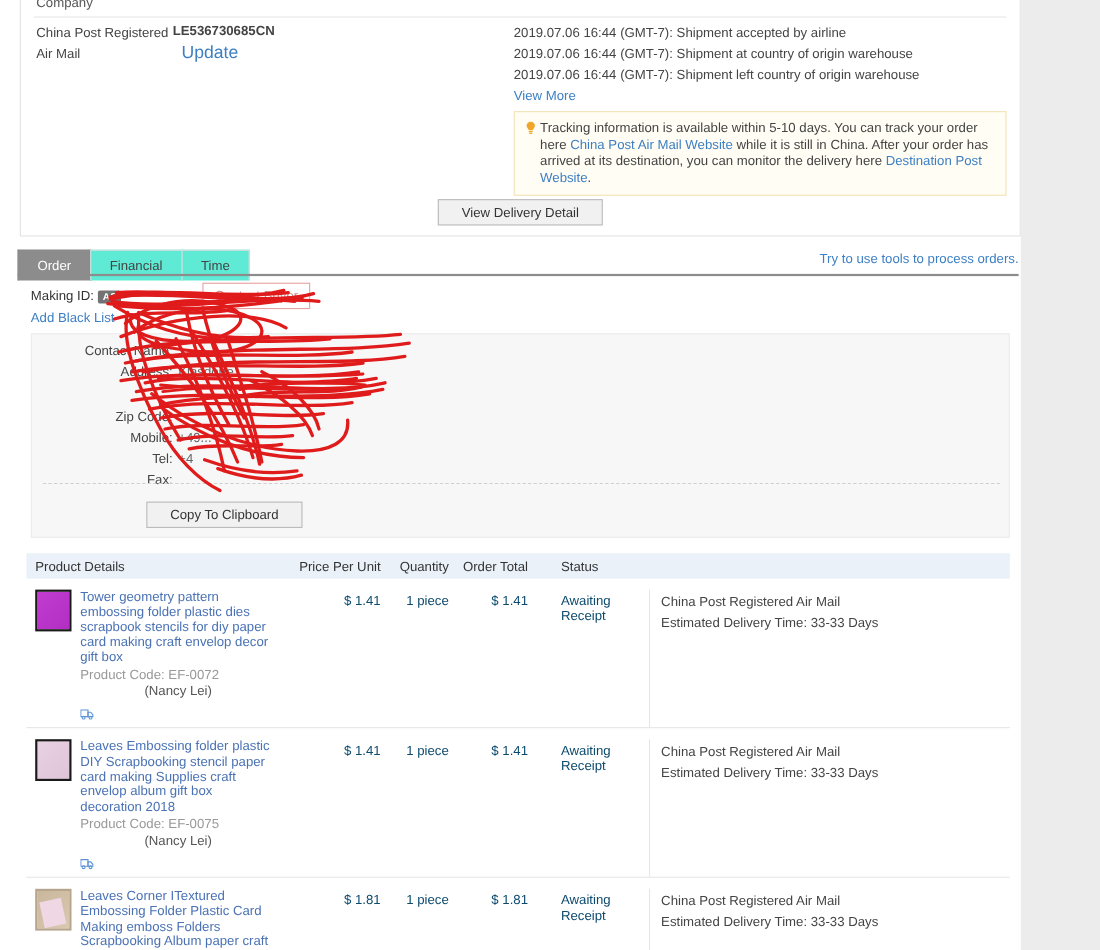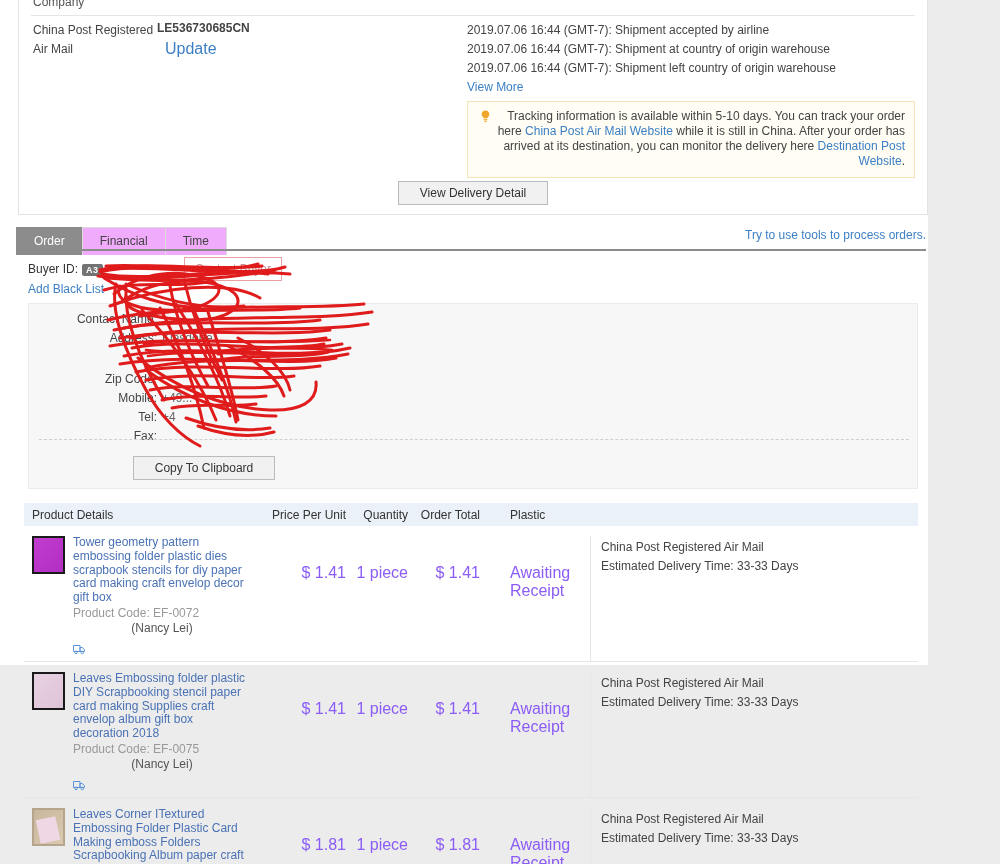--- a/index.html
+++ b/index.html
@@ -6,21 +6,21 @@
   html, body { margin:0; padding:0; }
   body {
     width:1000px; height:864px;
     background:#ececec;
     font-family:"Liberation Sans", sans-serif;
     font-size:12px;
     color:#333;
     overflow:hidden;
     position:relative;
   }
-  .page { position:absolute; left:0; top:0; width:928px; height:665px; background:#fff; }
+  .page { position:absolute; left:0; top:0; width:928px; height:864px; background:#fff; }
 
   
   .logistics-panel {
     position:absolute; left:18px; top:-48px; width:910px; height:263px;
     border:1px solid #e3e3e3; background:#fff;
   }
   .company-label { position:absolute; left:14px; top:42px; font-size:12px; color:#555; }
   .company-rule { position:absolute; left:12px; top:62px; width:884px; height:1px; background:#e6e6e6; }
 
   .carrier-name { position:absolute; left:14px; top:68px; width:130px; line-height:19px; font-size:12px; color:#444; }
@@ -28,37 +28,36 @@
   .update-link { position:absolute; left:146px; top:87px; font-size:16px; color:#3c7fc4; cursor:pointer; }
 
   .events { position:absolute; left:448px; top:68px; width:452px; }
   .event-line { font-size:12px; color:#444; line-height:19px; white-space:nowrap; }
   .evt-link { font-size:12px; color:#3c7fc4; line-height:19px; cursor:pointer; display:block; }
 
   .notice {
     position:absolute; left:448px; top:148px; width:448px;
     border:1px solid #f2e3b8; background:#fffdf4;
     padding:7px 9px 8px 9px;
-    text-align:right;
   }
   .notice-row { display:flex; align-items:flex-start; }
   .bulb { flex:0 0 14px; margin-top:1px; }
   .notice-text { font-size:12px; color:#444; line-height:15px; }
   .notice-text a { color:#3c7fc4; text-decoration:none; }
 
   .btn {
     display:inline-block; background:#f1f1f1; border:1px solid #bbb;
     font-size:12px; color:#333; padding:4px 21px; cursor:pointer;
     font-family:"Liberation Sans", sans-serif;
   }
   .delivery-btn-wrap { position:absolute; left:0; top:228px; width:908px; text-align:center; }
 
   
   .tabs { position:absolute; left:16px; top:227px; display:flex; }
-  .tab { font-size:12px; padding:6px 17px 7px 17px; border:1px solid #dcdcdc; border-bottom:none; background:#f0abfc; color:#444; cursor:pointer; margin-right:-1px; }
+  .tab { font-size:12px; padding:6px 17px 7px 17px; border:1px solid #dcdcdc; border-bottom:none; background:#5eead4; color:#444; cursor:pointer; margin-right:-1px; }
   .tab.active { background:#8c8c8c; color:#fff; border-color:#8c8c8c; }
   .tabs-rule { position:absolute; left:16px; top:249px; width:910px; height:2px; background:#8c8c8c; }
   .tools-link { position:absolute; right:0px; top:228px; width:928px; text-align:right; padding-right:2px; font-size:12px; color:#3c7fc4; cursor:pointer; }
 
   
   .buyer-row { position:absolute; left:28px; top:262px; font-size:12px; color:#333; }
   .badge-a3 { display:inline-block; background:#737373; color:#fff; font-size:9px; font-weight:bold; padding:1px 4px; border-radius:2px; vertical-align:middle; margin:0 3px 0 4px; letter-spacing:.5px; }
   .redact-inline { display:inline-block; width:72px; height:12px; vertical-align:middle; }
   .contact-buyer-btn { position:absolute; left:184px; top:257px; border:1px solid #e8a0a0; background:#fff; color:#c98b8b; font-size:12px; padding:4px 10px; cursor:pointer; }
   .blacklist-link { position:absolute; left:28px; top:282px; font-size:12px; color:#3c7fc4; cursor:pointer; }
@@ -88,21 +87,21 @@
   .prod-cell { width:240px; padding-left:8px; display:flex; }
   .thumb { width:33px; height:38px; flex:0 0 33px; margin-right:8px; border:2px solid #1a1a1a; }
   .thumb.p0 { background:linear-gradient(135deg,#c13ccf,#b22fc4); }
   .thumb.p1 { background:linear-gradient(135deg,#e8d2e2,#dec4d8); }
   .thumb.p2 { background:linear-gradient(135deg,#c9b79c,#d9c9b0); border-color:#b6a58c; position:relative; overflow:hidden; }
   .thumb.p2::after { content:""; position:absolute; left:4px; top:8px; width:20px; height:24px; background:#efd7e4; transform:rotate(-12deg); }
   .ptitle { font-size:12px; color:#4a72b5; line-height:13.8px; cursor:pointer; width:178px; }
   .pcode { font-size:12px; color:#999; line-height:15px; margin-top:1px; }
   .pseller { font-size:12px; color:#555; line-height:15px;text-align:center; }
   .truck { margin-top:8px; }
-  .cellv { font-size:16px; color:#8b5cf6; padding-top:3px;margin-top:25px; }
+  .cellv { font-size:12px; color:#0c4a6e; padding-top:3px; }
   .ship-line { font-size:12px; color:#444; line-height:19px; }
 
   
   .scribble { position:absolute; pointer-events:none; }
 </style>
 </head>
 <body>
 
 <div class="page">
 
@@ -143,21 +142,21 @@
 
   <div class="tabs">
     <div class="tab active">Order</div>
     <div class="tab">Financial</div>
     <div class="tab">Time</div>
   </div>
   <div class="tabs-rule"></div>
   <div class="tools-link">Try to use tools to process orders.</div>
 
   <div class="buyer-row">
-    <span>Buyer ID:</span><span class="badge-a3">A3</span><span class="redact-inline"></span>
+    <span>Making ID:</span><span class="badge-a3">A3</span><span class="redact-inline"></span>
   </div>
   <button class="contact-buyer-btn">Contact Buyer</button>
   <div class="blacklist-link">Add Black List</div>
 
   <div class="contact-card">
     <div class="cf-row" style="left:18px; top:8px;">
       <span class="cf-label">Contact Name:</span><span class="cf-val"></span>
     </div>
     <div class="cf-row" style="left:18px; top:27px;">
       <span class="cf-label">Address:</span><span class="cf-val">Klasdorfe...</span>
@@ -183,21 +182,21 @@
       <button class="btn">Copy To Clipboard</button>
     </div>
   </div>
 
   <div class="ptable">
     <div class="pthead">
       <div class="c-prod">Product Details</div>
       <div class="c-price">Price Per Unit</div>
       <div class="c-qty">Quantity</div>
       <div class="c-total">Order Total</div>
-      <div class="c-status">Plastic</div>
+      <div class="c-status">Status</div>
       <div class="c-ship"></div>
     </div>
 
     <div class="prow">
       <div class="prod-cell">
         <div class="thumb p0"></div>
         <div>
           <div class="ptitle">Tower geometry pattern embossing folder plastic dies scrapbook stencils for diy paper card making craft envelop decor gift box</div>
           <div class="pcode">Product Code: EF-0072</div>
           <div class="pseller">(Nancy Lei)</div>

